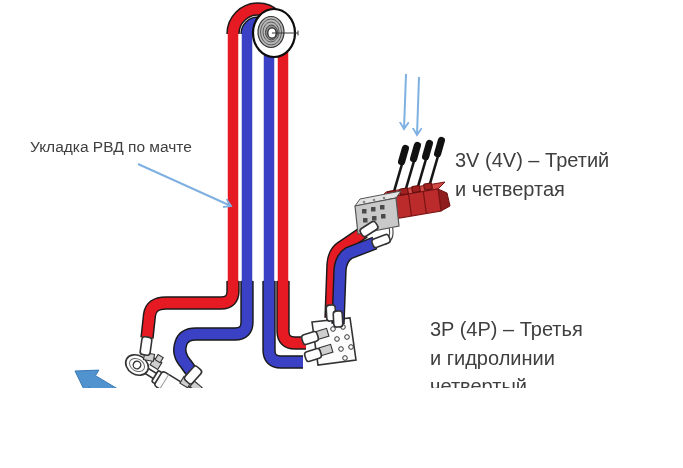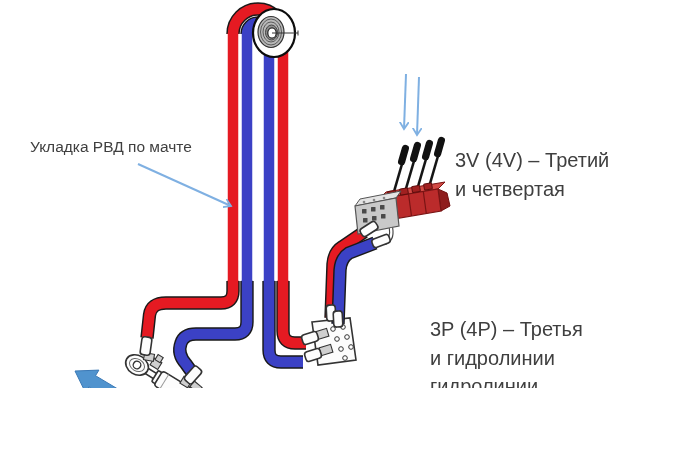--- a/index.html
+++ b/index.html
@@ -220,16 +220,16 @@
 <div class="label label-small">Укладка РВД по мачте</div>
 
 <div class="label label-big label-valves">
   <div>3V (4V) – Третий</div>
   <div>и четвертая</div>
 </div>
 
 <div class="label label-big label-lines">
   <div>3P (4P) – Третья</div>
   <div>и гидролинии</div>
-  <div>гидролинии</div>
+  <div>четвертый</div>
 </div>
 
 </div>
 
 </body></html>

